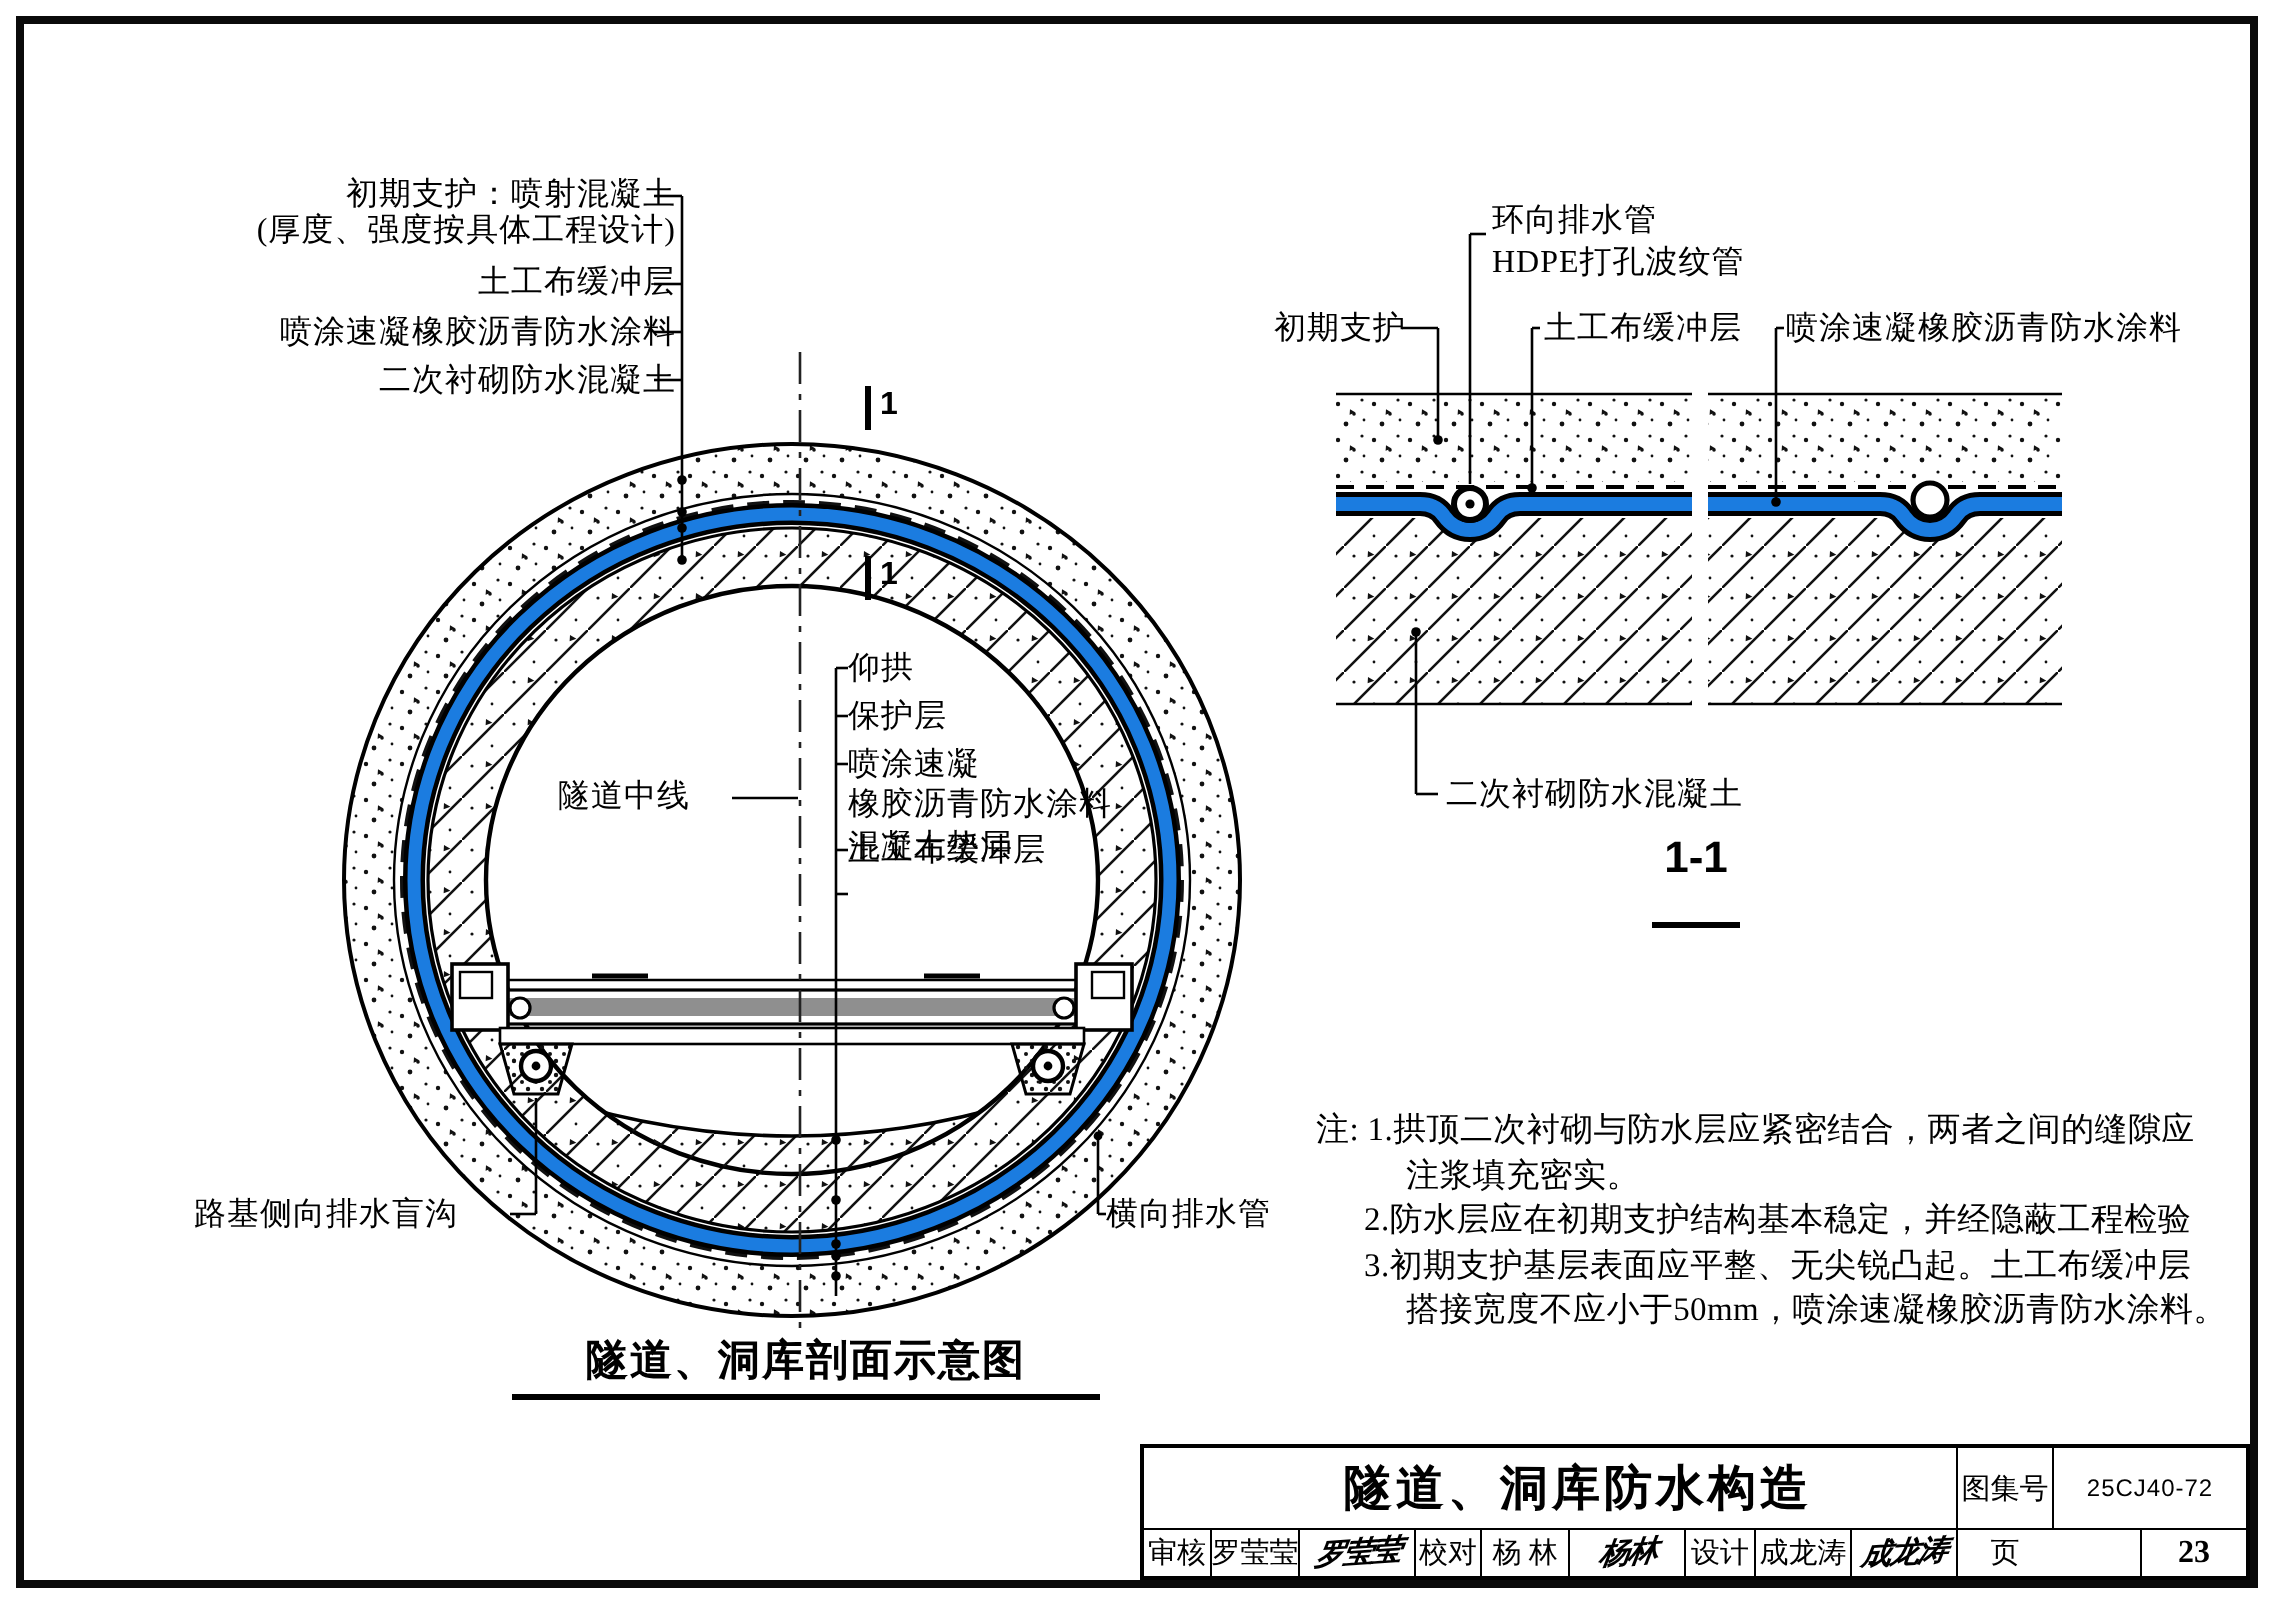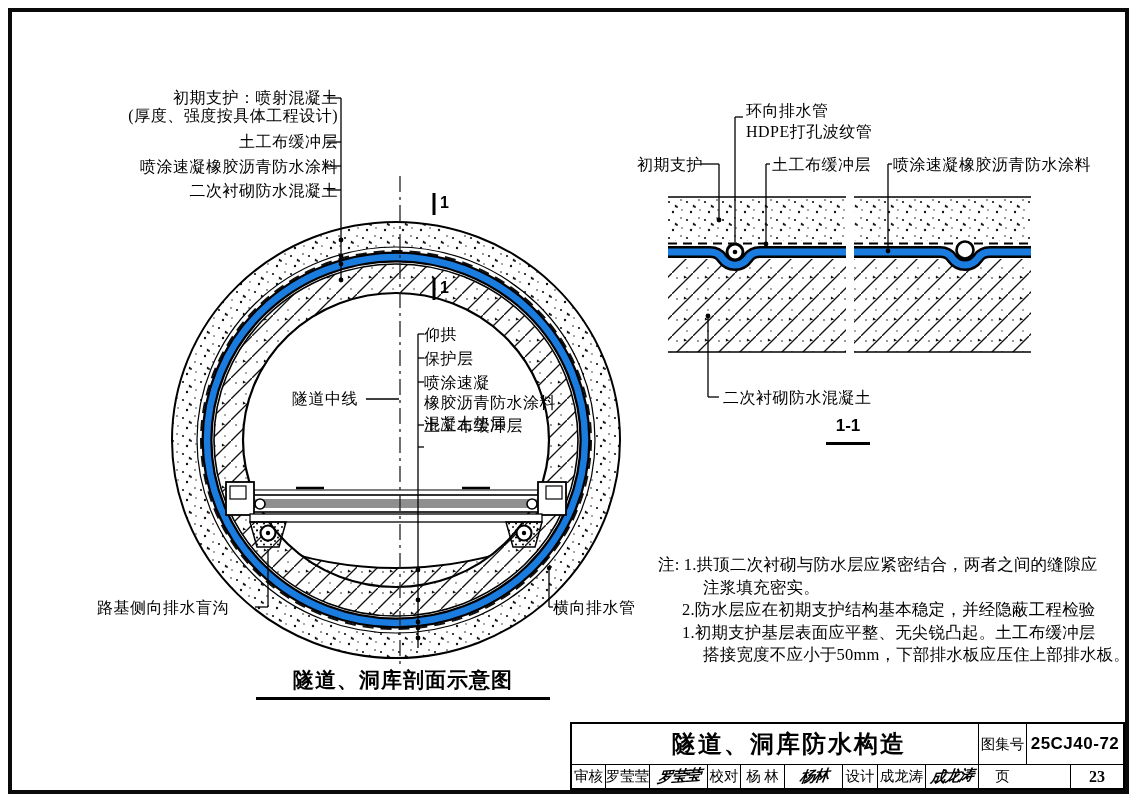--- a/index.html
+++ b/index.html
@@ -8,43 +8,43 @@
           font-family:"Liberation Serif", serif; color:#000; }
   .frame { position:absolute; left:8px; top:8px; width:1121px; height:786px;
            border:4px solid #0a0a0a; }
   svg.art { position:absolute; left:0; top:0; }
   .lbl { position:absolute; font-size:16px; line-height:18px; white-space:nowrap;
          letter-spacing:0.5px; }
   .lblr { text-align:right; }
   .cap { position:absolute; font-weight:bold; text-align:center; white-space:nowrap; }
   .cap-main { left:256px; top:666px; width:294px; font-size:21px;
               border-bottom:3.5px solid #000; padding-bottom:3px; letter-spacing:1px; }
-  .cap-11 { left:826px; top:416px; width:44px; font-size:17px;
-            border-bottom:3px solid #000; padding-bottom:6px;
+  .cap-11 { left:826px; top:416px; width:44px; font-size:22px;
+            border-bottom:3px solid #000; padding-bottom:19px;
             font-family:"Liberation Sans", sans-serif; }
   .secmark { position:absolute; font-size:16px; font-weight:bold;
              font-family:"Liberation Sans", sans-serif; }
   .notes { position:absolute; left:658px; top:554px; font-size:16.5px;
            line-height:22.6px; white-space:nowrap; letter-spacing:0.2px; }
   .notes .n-cont { margin-left:45px; }
   .notes .n-num  { margin-left:24px; }
   
   .tb { position:absolute; left:570px; top:722px; width:555px; height:68px;
         border:2.5px solid #000; display:flex; flex-direction:column;
         background:#fff; }
   .tb-row { display:flex; width:100%; }
   .tb-row1 { height:40px; }
   .tb-row2 { flex:1; border-top:1.5px solid #000; }
   .tb-cell { display:flex; align-items:center; justify-content:center;
              font-size:14.5px; white-space:nowrap; overflow:hidden; }
   .tb-cell + .tb-cell { border-left:1.5px solid #000; }
   .tb-title { font-family:Liberation Sans, sans-serif; font-weight:bold;
               font-size:24px; letter-spacing:2px;padding-left:28px; }
-  .tb-atlasno { font-family:"Liberation Sans", sans-serif; font-weight:bold;
-                font-size:17px; letter-spacing:0.5px; }
+  .tb-atlasno { font-family:"Liberation Sans", sans-serif; font-weight:normal;
+                font-size:12px; letter-spacing:0.5px; }
   .tb-pageno { font-size:16px; font-weight:bold;margin-left:44px; }
   .sig { font-style:italic; font-weight:bold; font-size:15px;
          transform:skewX(-12deg) rotate(-4deg); letter-spacing:-1px; }
 </style>
 </head>
 <body>
 
 <div class="page">
   <div class="frame"></div>
 
@@ -204,21 +204,21 @@
 
   <div class="lbl lblr" style="right:799px; top:89px;">初期支护：喷射混凝土</div>
   <div class="lbl lblr" style="right:799px; top:107px;">(厚度、强度按具体工程设计)</div>
   <div class="lbl lblr" style="right:799px; top:133px;">土工布缓冲层</div>
   <div class="lbl lblr" style="right:799px; top:158px;">喷涂速凝橡胶沥青防水涂料</div>
   <div class="lbl lblr" style="right:799px; top:182px;">二次衬砌防水混凝土</div>
 
   <div class="secmark" style="left:440px; top:194px;">1</div>
   <div class="secmark" style="left:440px; top:279px;">1</div>
 
-  <div class="lbl" style="left:292px; top:390px;text-align:right;">隧道中线</div>
+  <div class="lbl" style="left:279px; top:390px;text-align:right;">隧道中线</div>
   <div class="lbl" style="left:424px; top:326px;">仰拱</div>
   <div class="lbl" style="left:424px; top:350px;">保护层</div>
   <div class="lbl" style="left:424px; top:374px;">喷涂速凝</div>
   <div class="lbl" style="left:424px; top:394px;">橡胶沥青防水涂料</div>
   <div class="lbl" style="left:424px; top:417px;">土工布缓冲层</div>
   <div class="lbl" style="left:424px; top:415px;">混凝土垫层</div>
   <div class="lbl" style="left:97px; top:599px;">路基侧向排水盲沟</div>
   <div class="lbl" style="left:553px; top:599px;">横向排水管</div>
 
   <div class="cap cap-main">隧道、洞库剖面示意图</div>
@@ -228,22 +228,22 @@
   <div class="lbl" style="left:746px; top:123px;">HDPE打孔波纹管</div>
   <div class="lbl" style="left:772px; top:156px;">土工布缓冲层</div>
   <div class="lbl" style="left:893px; top:156px;">喷涂速凝橡胶沥青防水涂料</div>
   <div class="lbl" style="left:723px; top:389px;">二次衬砌防水混凝土</div>
   <div class="cap cap-11">1-1</div>
 
   <div class="notes">
     <div>注: 1.拱顶二次衬砌与防水层应紧密结合，两者之间的缝隙应</div>
     <div class="n-cont">注浆填充密实。</div>
     <div class="n-num">2.防水层应在初期支护结构基本稳定，并经隐蔽工程检验</div>
-    <div class="n-num">1.初期支护基层表面应平整、无尖锐凸起。土工布缓冲层</div>
-    <div class="n-cont">搭接宽度不应小于50mm，下部排水板应压住上部排水板。</div>
+    <div class="n-num">3.初期支护基层表面应平整、无尖锐凸起。土工布缓冲层</div>
+    <div class="n-cont">搭接宽度不应小于50mm，喷涂速凝橡胶沥青防水涂料。</div>
   </div>
 
   <div class="tb">
     <div class="tb-row tb-row1">
       <div class="tb-cell tb-title" style="width:406px;">隧道、洞库防水构造</div>
       <div class="tb-cell" style="width:48px;">图集号</div>
       <div class="tb-cell tb-atlasno" style="flex:1;">25CJ40-72</div>
     </div>
     <div class="tb-row tb-row2">
       <div class="tb-cell" style="width:33px;">审核</div>

